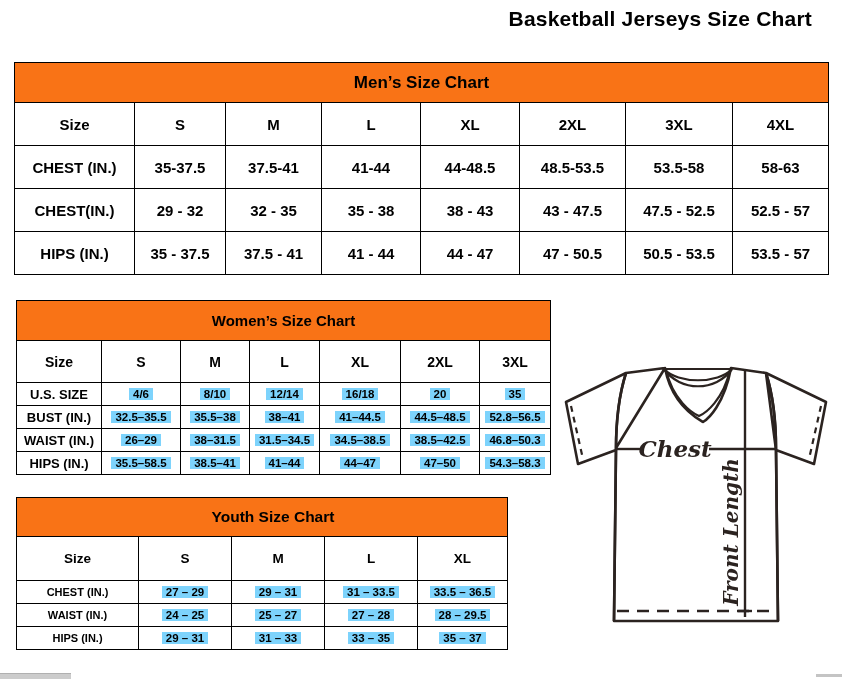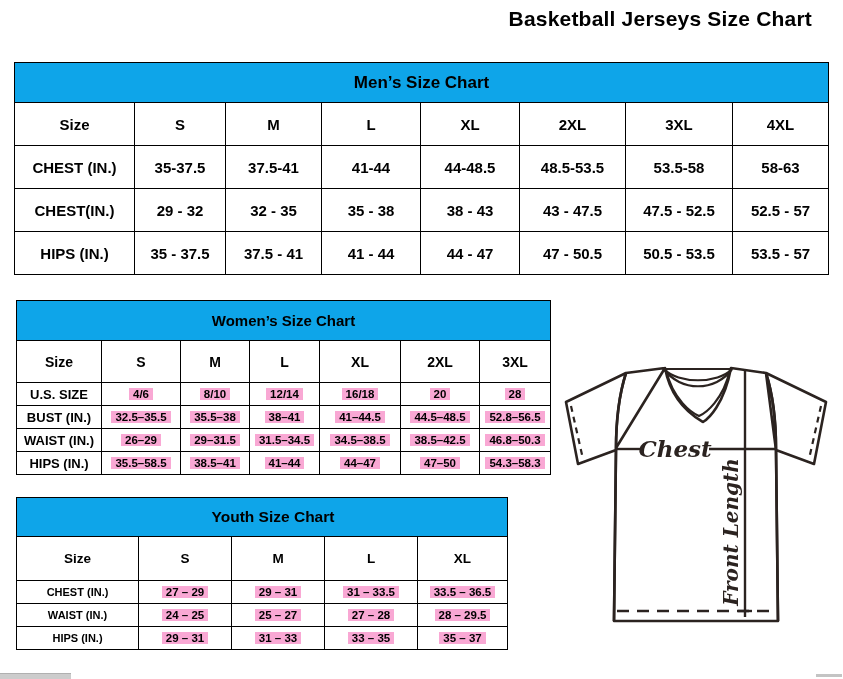--- a/index.html
+++ b/index.html
@@ -19,37 +19,37 @@
     letter-spacing:0.2px;
   }
   table { border-collapse:collapse; table-layout:fixed; width:100%; }
   .size-table { position:absolute; }
   .size-table table th, .size-table table td {
     border:1.5px solid #000;
     text-align:center; vertical-align:middle;
     font-weight:bold; color:#000;
     padding:0; overflow:hidden; white-space:nowrap;
   }
-  .band-cell { background:#0ea5e9; }
+  .band-cell { background:#f97316; }
   
   .men .band-cell   { height:40px; font-size:17px; }
   .men .colhead     { height:43px; font-size:15px; }
   .men .datarow th, .men .datarow td { height:43px; font-size:15px; }
   
   .women .band-cell { height:40px; font-size:15px; }
   .women .colhead   { height:42px; font-size:14px; }
   .women .datarow th { height:23px; font-size:13px; }
   .women .datarow td { height:23px; font-size:11.5px; }
   
   .youth .band-cell { height:39px; font-size:15.5px;padding-left:22px; }
   .youth .colhead   { height:44px; font-size:13.5px; }
   .youth .datarow th { height:23px; font-size:11px; }
   .youth .datarow td { height:18px; font-size:11.5px; }
   
-  .shade { background:#f9a8d4; padding:0 4px;margin-top:16px; }
+  .shade { background:#7dd3fc; padding:0 4px;margin-top:16px; }
   
   .jersey-wrap { left:552px; top:360px; width:288px; height:270px; }
   .diagram-label {
     font-family:"DejaVu Serif", serif;
     font-style:italic; font-weight:bold;
     fill:#2b2320;
   }
   
   .scroll-frag-left  { left:0;   top:673px; width:71px; height:6px; background:#cccccc; border-top:1px solid #b0b0b0; }
   .scroll-frag-right { left:816px; top:674px; width:26px; height:3px; background:#c4c4c4; }
@@ -143,35 +143,35 @@
       <th class="colhead">2XL</th>
       <th class="colhead">3XL</th>
     </tr>
     <tr class="datarow">
       <th>U.S. SIZE</th>
       <td><span class="shade">4/6</span></td>
       <td><span class="shade">8/10</span></td>
       <td><span class="shade">12/14</span></td>
       <td><span class="shade">16/18</span></td>
       <td><span class="shade">20</span></td>
-      <td><span class="shade">28</span></td>
+      <td><span class="shade">35</span></td>
     </tr>
     <tr class="datarow">
       <th>BUST (IN.)</th>
       <td><span class="shade">32.5–35.5</span></td>
       <td><span class="shade">35.5–38</span></td>
       <td><span class="shade">38–41</span></td>
       <td><span class="shade">41–44.5</span></td>
       <td><span class="shade">44.5–48.5</span></td>
       <td><span class="shade">52.8–56.5</span></td>
     </tr>
     <tr class="datarow">
       <th>WAIST (IN.)</th>
       <td><span class="shade">26–29</span></td>
-      <td><span class="shade">29–31.5</span></td>
+      <td><span class="shade">38–31.5</span></td>
       <td><span class="shade">31.5–34.5</span></td>
       <td><span class="shade">34.5–38.5</span></td>
       <td><span class="shade">38.5–42.5</span></td>
       <td><span class="shade">46.8–50.3</span></td>
     </tr>
     <tr class="datarow">
       <th>HIPS (IN.)</th>
       <td><span class="shade">35.5–58.5</span></td>
       <td><span class="shade">38.5–41</span></td>
       <td><span class="shade">41–44</span></td>

